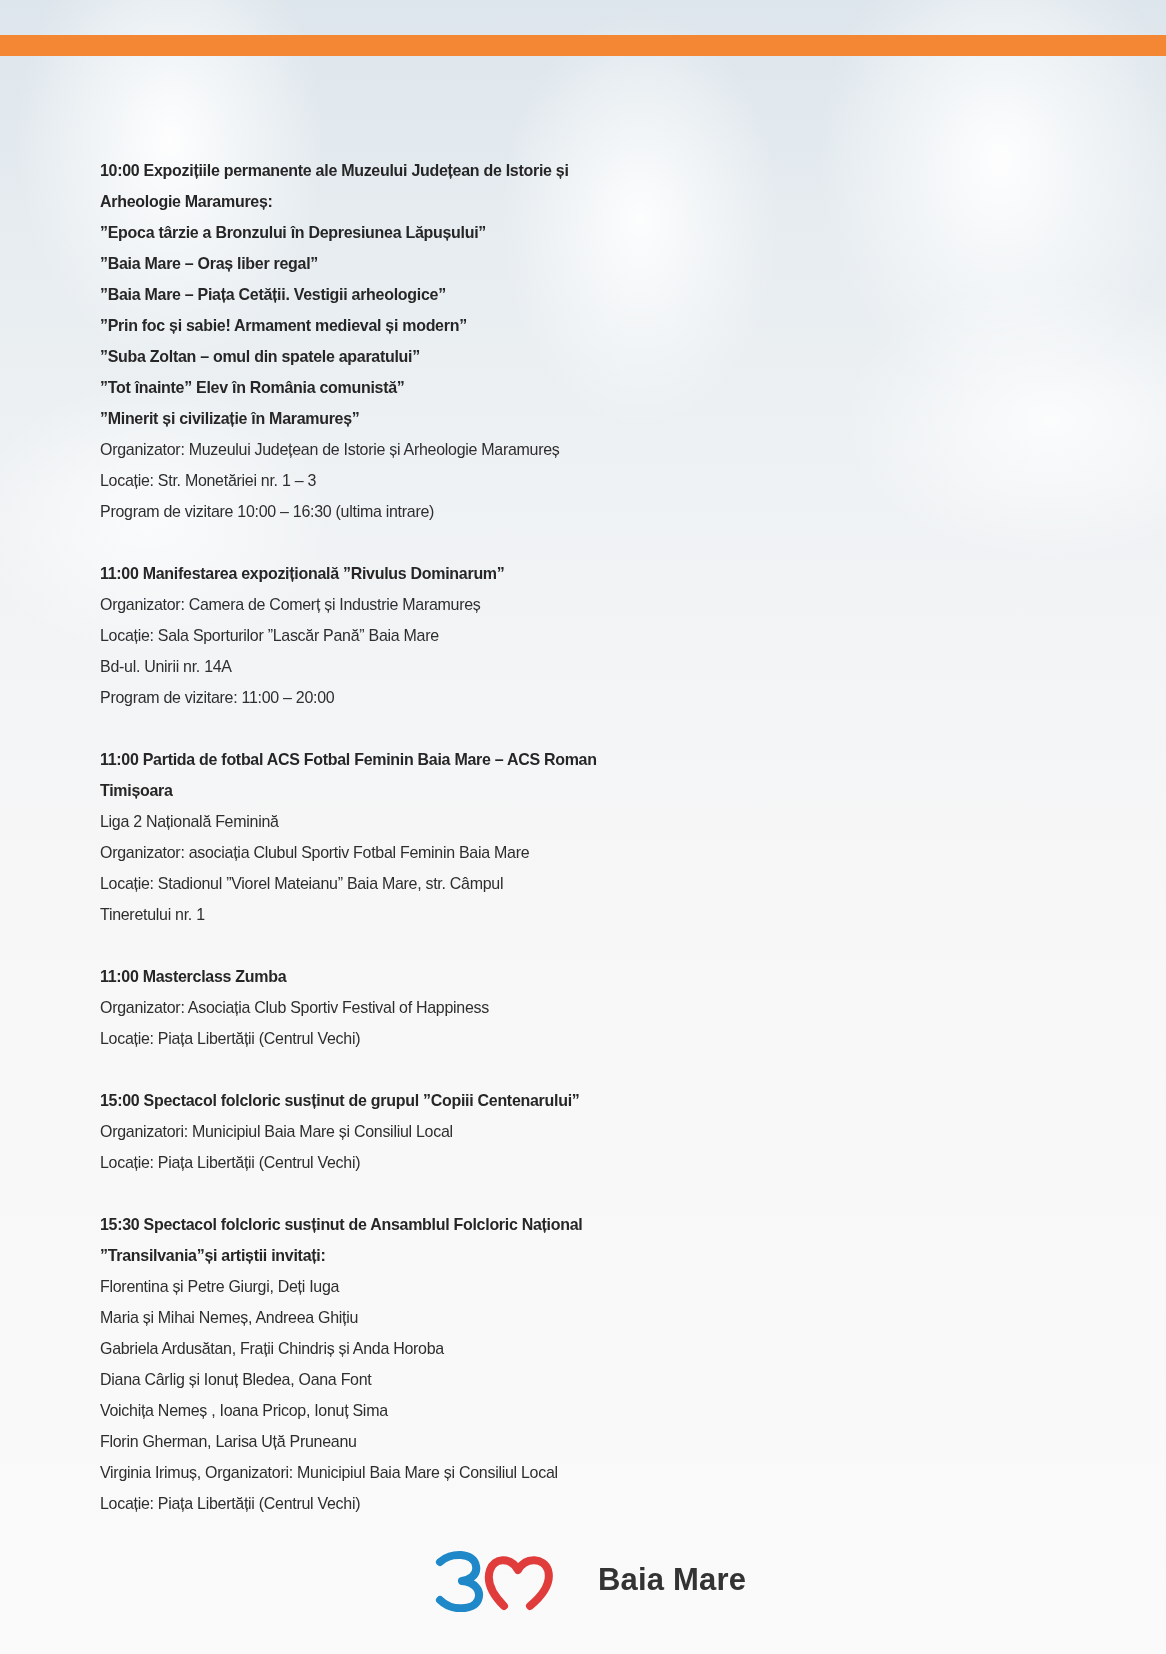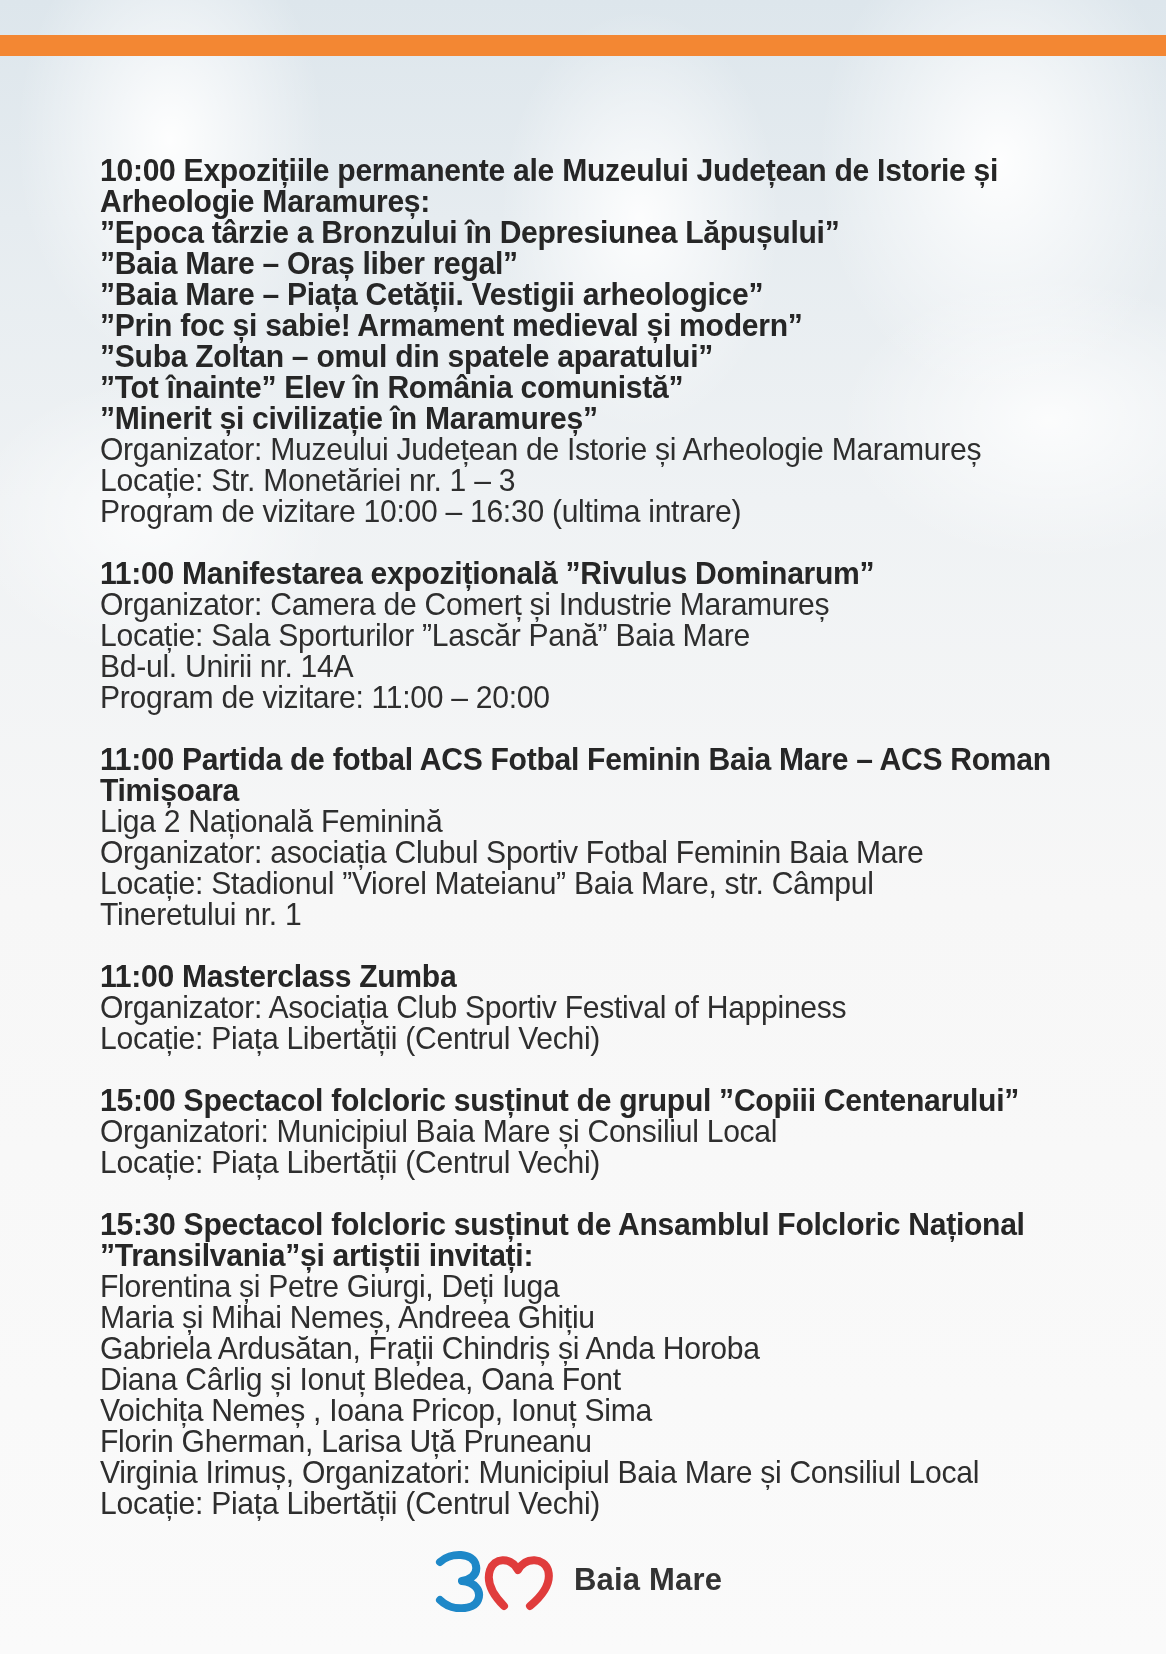--- a/index.html
+++ b/index.html
@@ -25,36 +25,36 @@
     .orange-bar {
       position: absolute;
       left: 0; top: 35px;
       width: 1166px; height: 21px;
       background: #f38733;
     }
     .content {
       position: absolute;
       left: 100px; top: 155px;
       width: 1000px;
-      font-size: 32px;
+      font-size: 17px;
       line-height: 31px;
       letter-spacing: -0.3px;
     }
     .event { margin-bottom: 31px; }
     .line { display: block; white-space: nowrap; transform: scaleX(0.94); transform-origin: left center; }
     .bold { font-weight: bold; color: #262626; }
     .reg { font-weight: normal; color: #2e2e2e; }
     .logo {
       position: absolute;
       left: 432px; top: 1548px;
       display: flex; align-items: center;
     }
     .logo svg { display: block; }
     .logo-text {
-      margin-left: 16px;
+      margin-left: 40px;
       font-size: 31px;
       font-weight: bold;
       color: #333333;
       letter-spacing: 0.2px;
     }
   </style>
 </head>
 <body>
 
 <div class="sky"></div>

